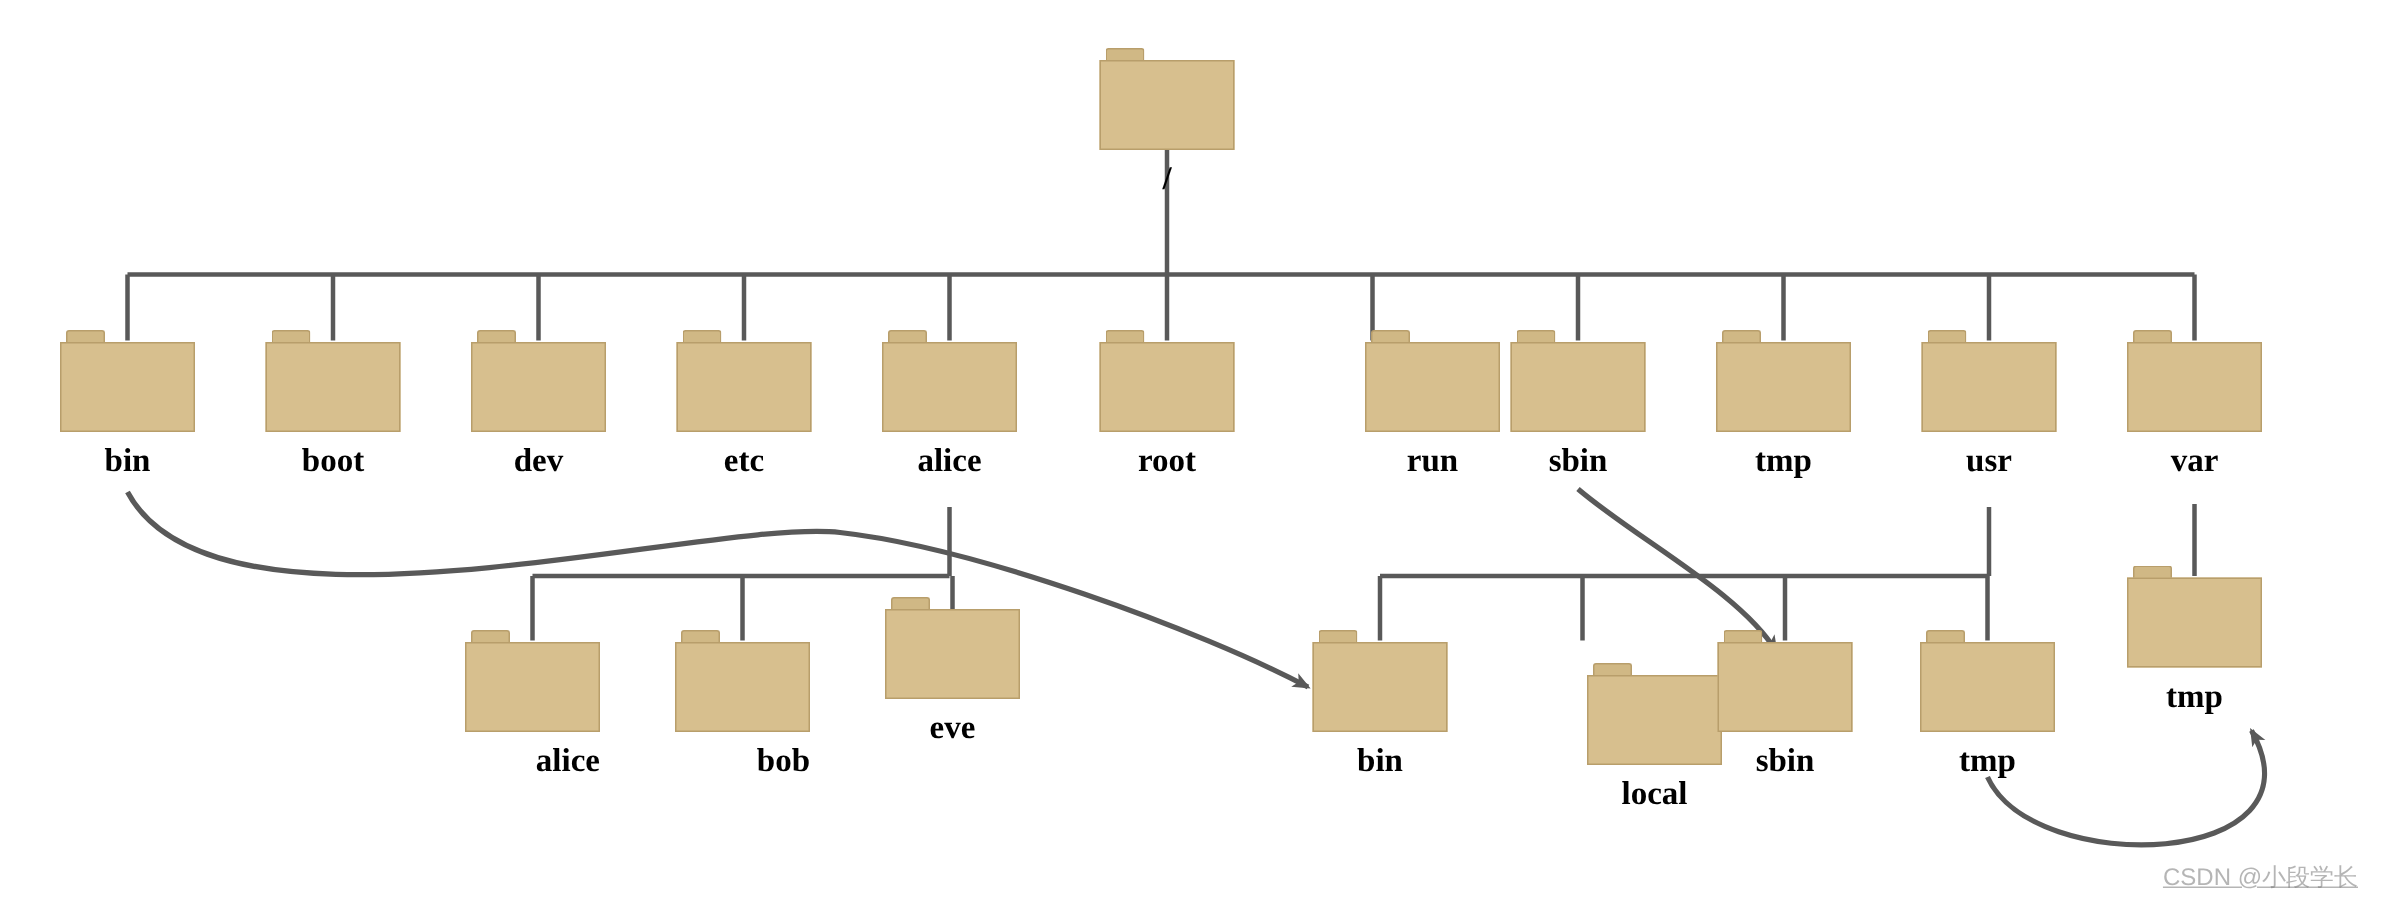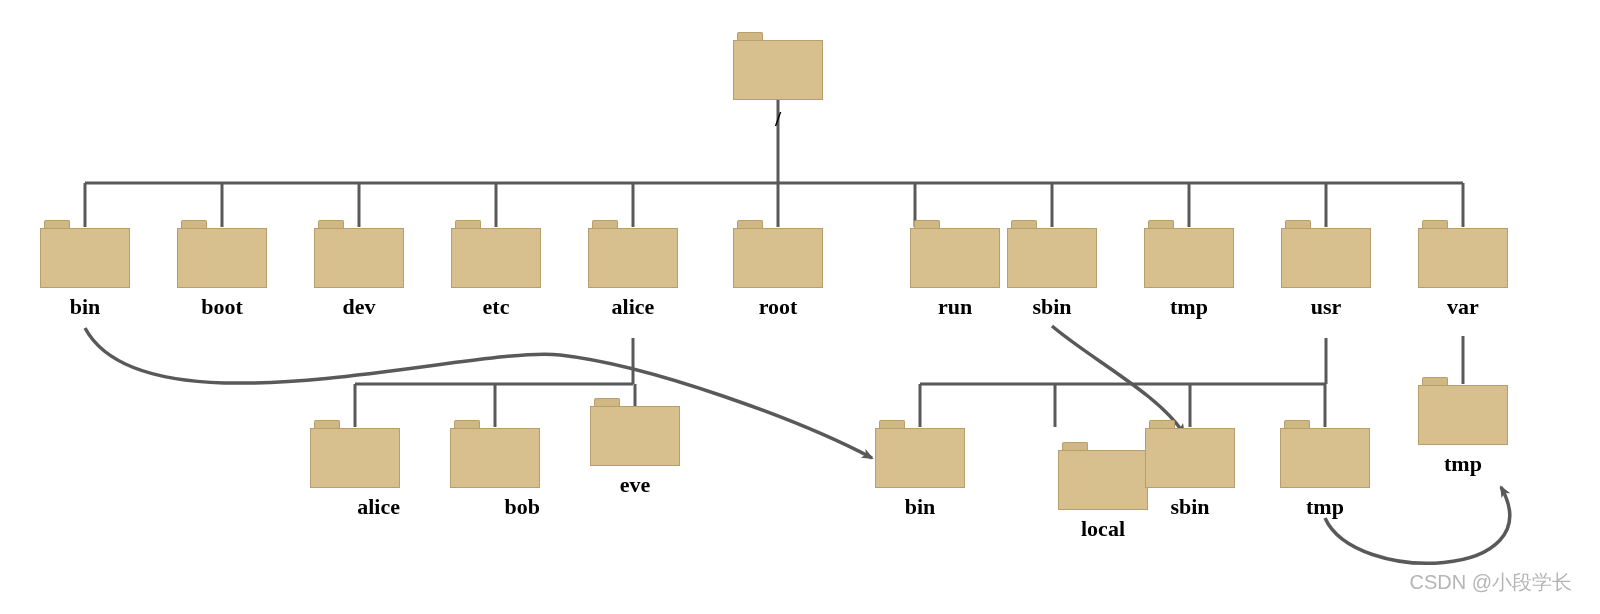--- a/index.html
+++ b/index.html
@@ -58,22 +58,23 @@
     left: 0;
     width: 1600px;
     height: 614px;
     pointer-events: none;
   }
   .watermark {
     position: absolute;
     right: 28px;
     bottom: 18px;
     font-family: Arial, sans-serif;
-    font-size: 20px;
+    font-size: 16px;
     color: rgba(120,120,120,0.55);
+    text-decoration: underline;
   }
 </style>
 </head>
 <body>
 
 <svg class="connectors">
   <defs>
     <marker id="arrow" markerWidth="14" markerHeight="14" refX="10" refY="5" orient="auto" markerUnits="userSpaceOnUse">
       <path d="M0,0 L12,5 L0,10 L3,5 Z" fill="#595959"></path>
     </marker>

